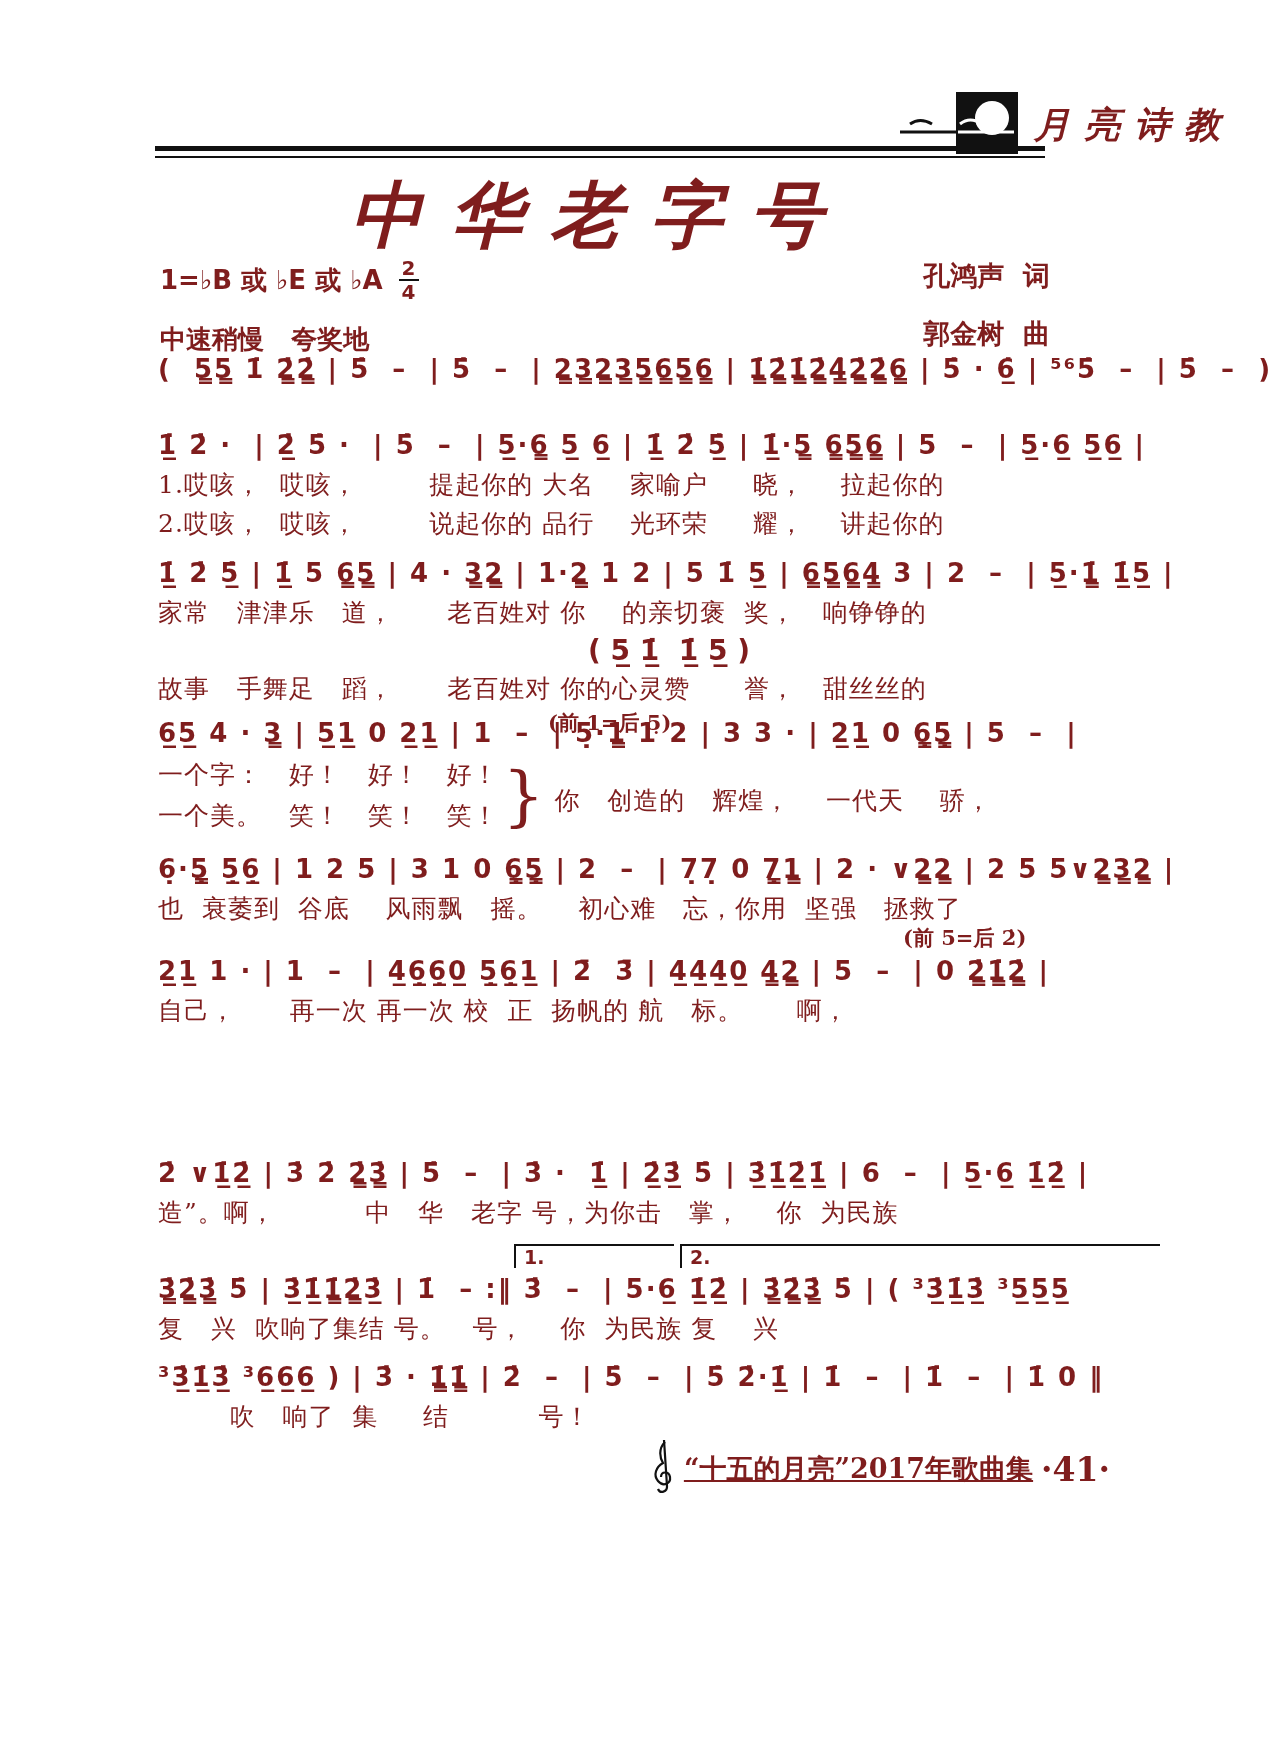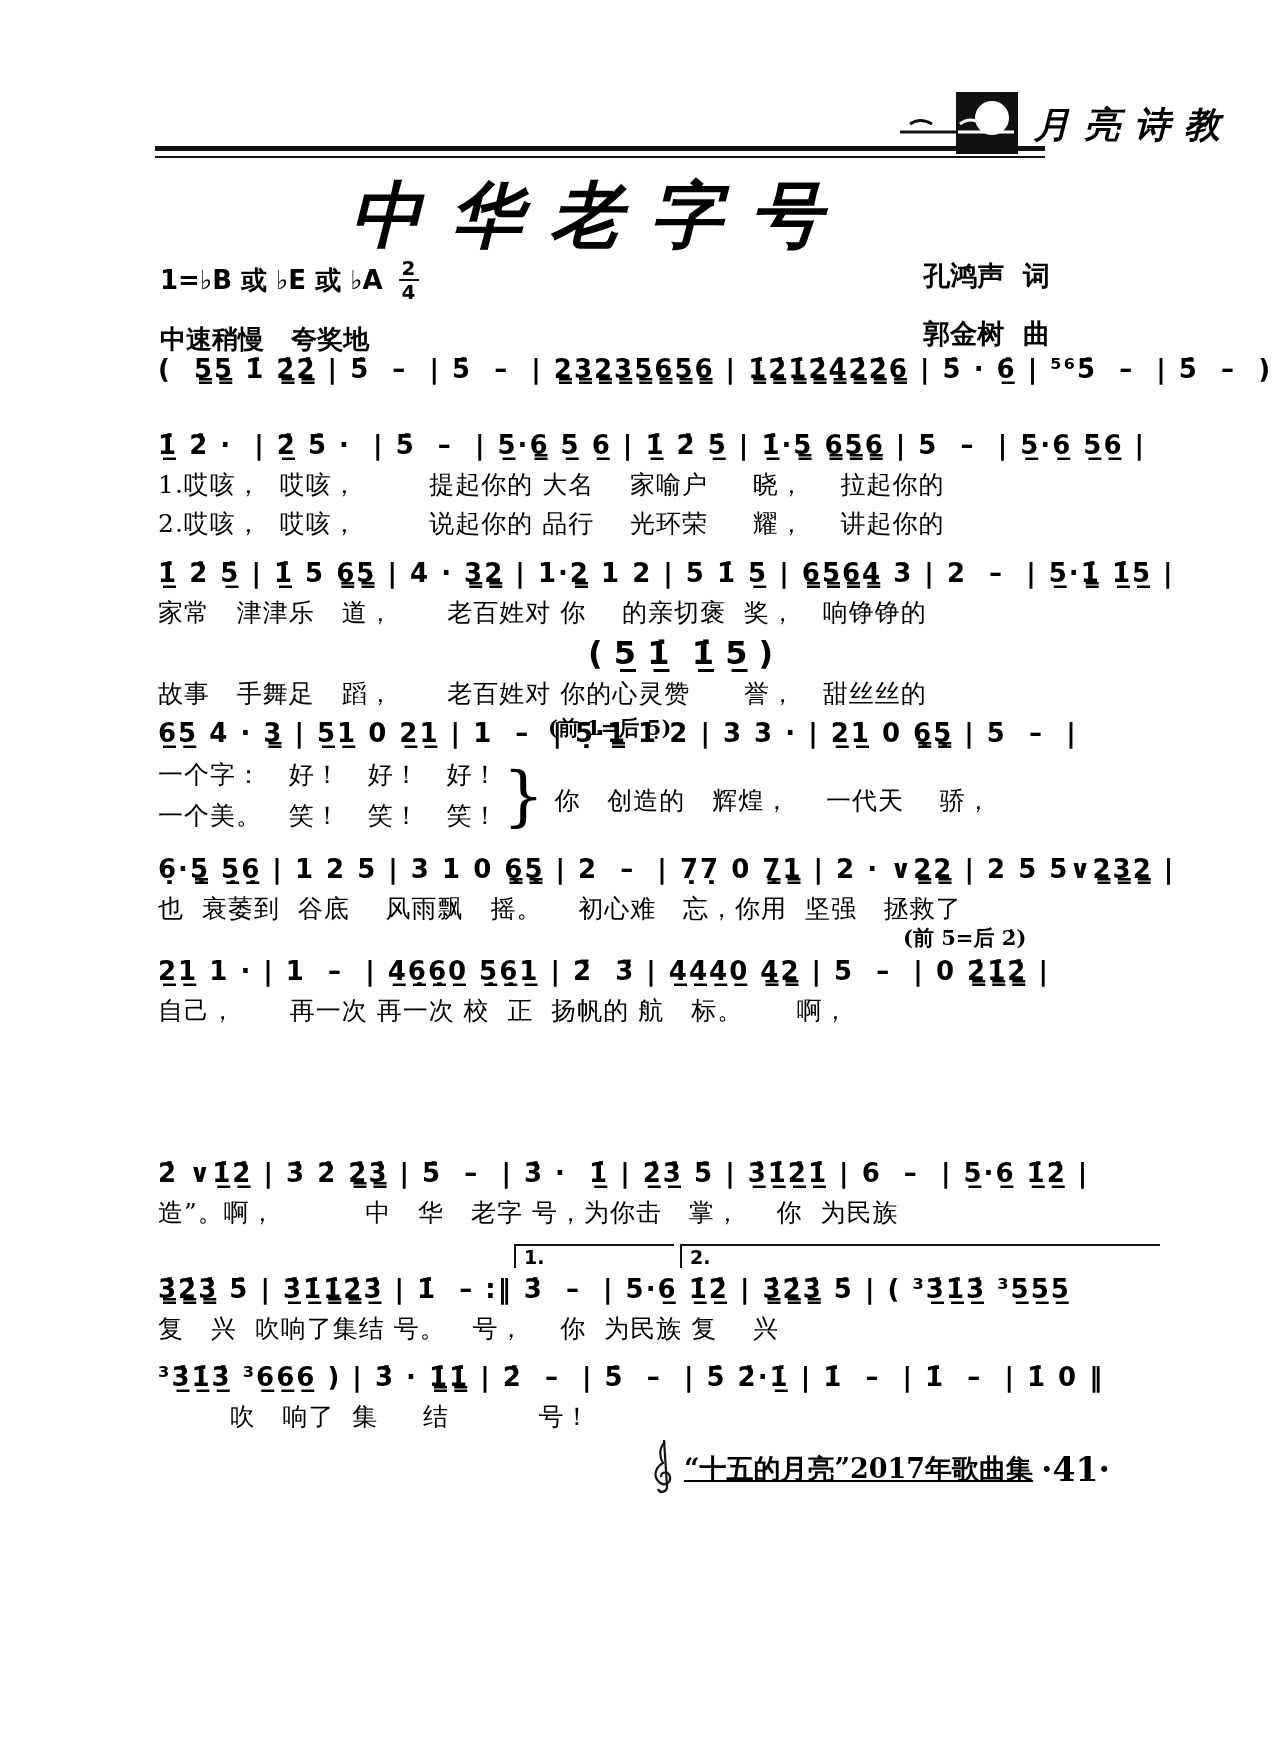--- a/index.html
+++ b/index.html
@@ -1,21 +1,21 @@
 <!DOCTYPE html>
 <html><head>
 <meta charset="utf-8">
 <style>
   html,body{margin:0;padding:0;background:#e8e8e8;}
   .page{
     position:relative;
     width:1272px;height:1760px;
     margin:0 auto;
     background:#ffffff;
-    color:#000000;
+    color:#7f1d1d;
     overflow:hidden;
     font-family:"DejaVu Sans",sans-serif;
   }
   
   .brand{position:absolute;left:900px;top:92px;display:flex;align-items:center;gap:14px;}
   .brand-text{
     font-family:"DejaVu Serif",serif;font-style:italic;font-weight:bold;
     font-size:36px;letter-spacing:14px;white-space:nowrap;
   }
   .rule{position:absolute;left:155px;top:146px;width:890px;height:5px;
@@ -40,21 +40,21 @@
   
   .sys{position:absolute;left:158px;width:930px;}
   .notes{
     font-family:"DejaVu Sans",sans-serif;font-weight:bold;
     font-size:26px;letter-spacing:2px;white-space:pre;line-height:1.35;
   }
   .lyr{
     font-family:"DejaVu Serif",serif;font-size:25px;letter-spacing:1px;
     white-space:pre;line-height:1.3;margin-top:6px;
   }
-  .parenline{font-family:"DejaVu Sans",sans-serif;font-weight:bold;font-size:32px;
+  .parenline{font-family:"DejaVu Sans",sans-serif;font-weight:bold;font-size:28px;
     white-space:pre;margin:4px 0 0 430px;}
   .annline{font-family:"DejaVu Serif",serif;font-weight:bold;font-size:21px;
     white-space:pre;margin:4px 0 0 390px;}
   .annline-right{font-family:"DejaVu Serif",serif;font-weight:bold;font-size:21px;
     white-space:pre;margin:0 0 2px 745px;}
   
   .stackrow{display:flex;align-items:center;margin-top:8px;}
   .stackcol{display:flex;flex-direction:column;gap:8px;}
   .brace{font-size:66px;font-weight:400;line-height:0.9;margin:0 10px 0 4px;
     font-family:"DejaVu Serif",serif;}

